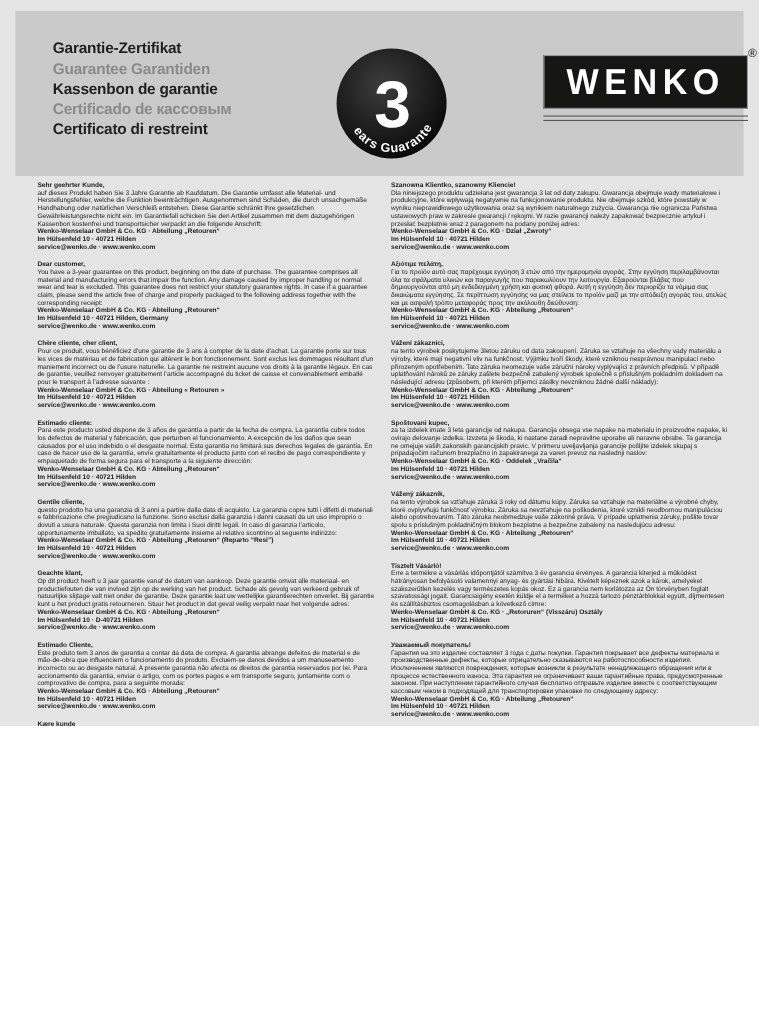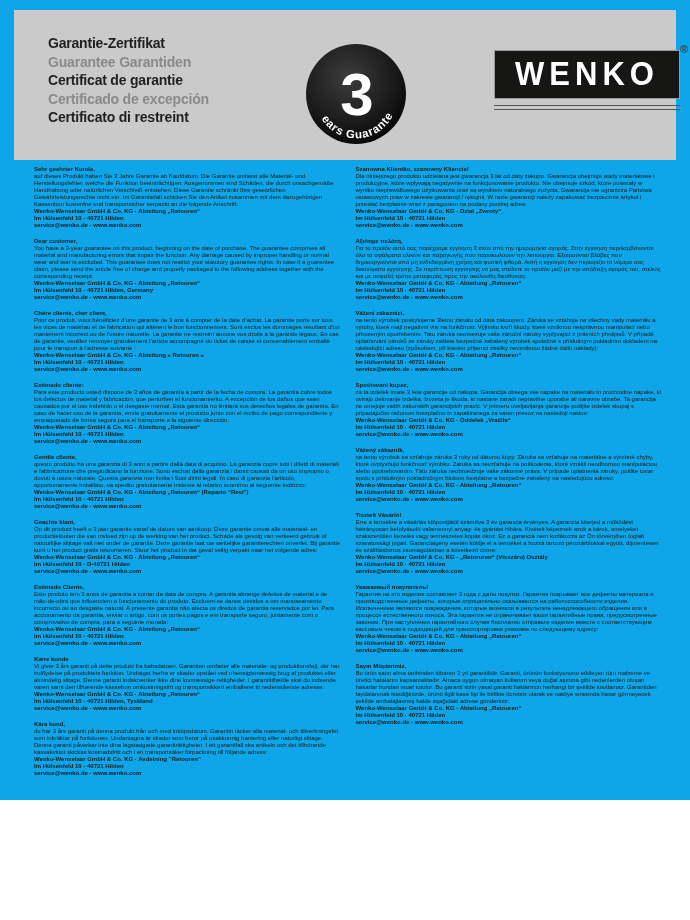--- a/index.html
+++ b/index.html
@@ -1,19 +1,19 @@
 <!DOCTYPE html>
 <html><head>
 <meta charset="utf-8">
 <style>
   html,body{margin:0;padding:0;background:#ffffff;}
   .page{
     position:relative;
-    width:690px;height:800px;
-    background:#0ea5e9;
+    width:690px;height:660px;
+    background:#e5e5e5;
     font-family:"Liberation Sans",sans-serif;
     overflow:hidden;
   }
   
   .band{
     position:absolute;left:14px;top:10px;right:14px;height:150px;
     background:#cacaca;
   }
   .titles{
     position:absolute;left:34px;top:24px;
@@ -57,22 +57,22 @@
 </head>
 <body>
 
 <div class="page">
 
   <div class="band">
 
     <div class="titles">
       <div>Garantie-Zertifikat</div>
       <div>Guarantee Garantiden</div>
-      <div>Certificat de garantie</div>
-      <div>Certificado de excepción</div>
+      <div>Kassenbon de garantie</div>
+      <div>Certificado de кассовым</div>
       <div>Certificato di restreint</div>
     </div>
 
     <svg class="badge" viewBox="0 0 104 104" aria-hidden="true">
       <defs>
         <radialGradient id="bg3" cx="42%" cy="34%" r="78%">
           <stop offset="0%" stop-color="#3d3d3d"></stop>
           <stop offset="62%" stop-color="#181818"></stop>
           <stop offset="100%" stop-color="#000000"></stop>
         </radialGradient>

